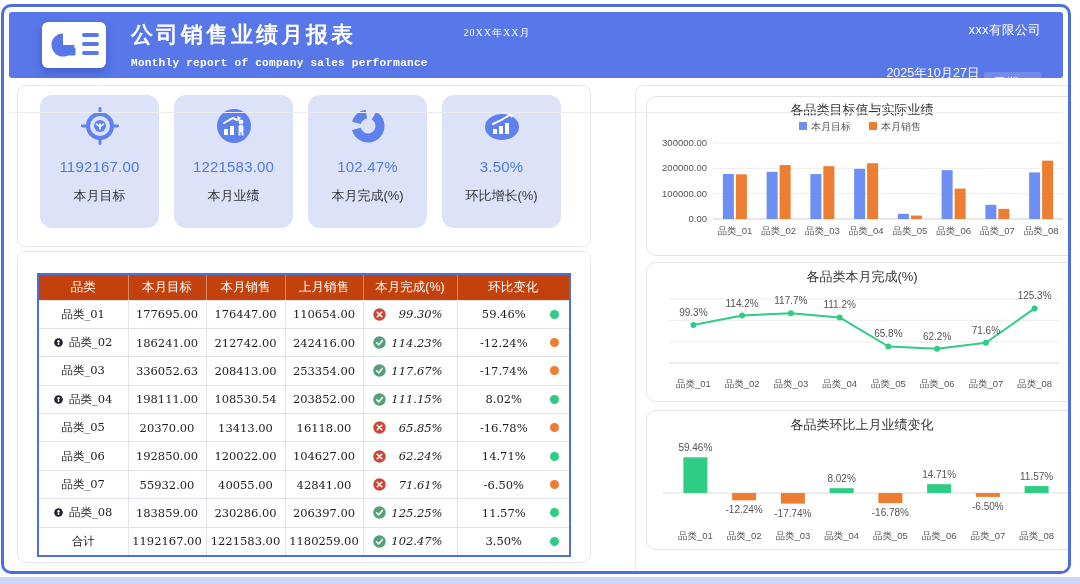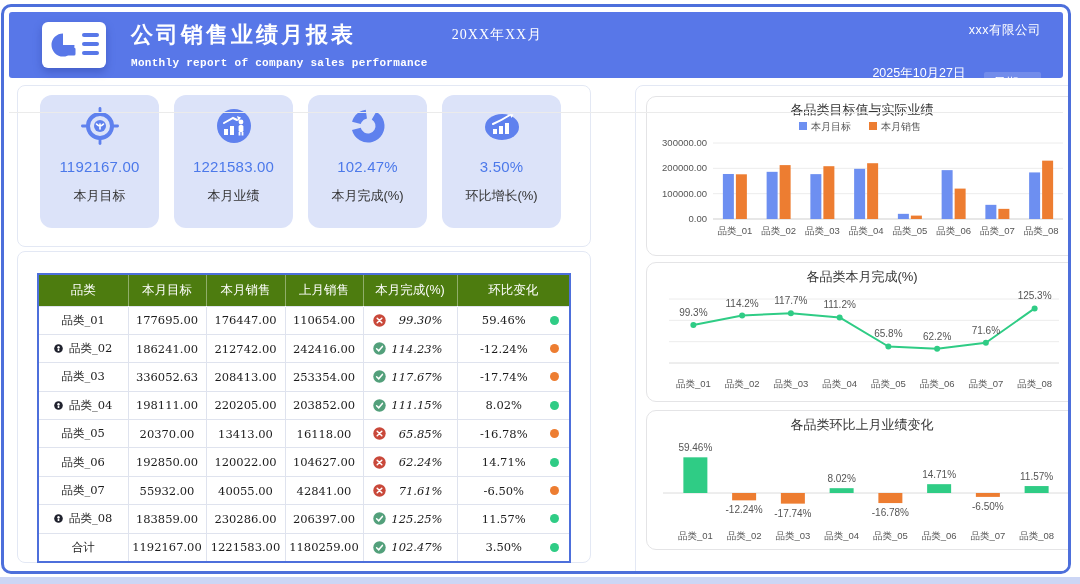--- a/index.html
+++ b/index.html
@@ -7,25 +7,25 @@
   .bottom-strip { position:absolute; left:0; right:0; bottom:0; height:7px; background:#ccd6f5; }
   .frame { position:absolute; left:1px; top:4px; width:1070px; height:570px; border:3px solid #4d6fdb; border-radius:10px; background:#fff; overflow:hidden;padding-left:29px; }
 
   
   .header { position:absolute; left:5px; top:5px; right:5px; height:66px; background:#5877e8; border-radius:3px; color:#fff; }
   .logo { position:absolute; left:32px; top:9px; width:66px; height:48px; filter:drop-shadow(0 4px 4px rgba(30,50,140,.35)); }
   .title-block { position:absolute; left:122px; top:8px; }
   .title { font-family:"Liberation Serif", serif; font-weight:bold; font-size:22px; letter-spacing:3px; }
   .subtitle { font-family:"Liberation Mono", monospace; font-weight:bold; font-size:11px; margin-top:7px; letter-spacing:.3px; }
   .period { position:absolute; left:408px; top:14px; width:160px; text-align:center; font-family:"Liberation Serif", serif; }
-  .period-l1 { font-size:14px; letter-spacing:1px; }
+  .period-l1 { font-size:10px; letter-spacing:1px; }
   .period-l2 { font-size:12.5px; margin-top:7px; letter-spacing:1px; }
   .corp { position:absolute; right:22px; top:10px; text-align:right; font-size:12.5px; }
   .corp-name { letter-spacing:.5px; }
-  .date-row { margin-top:13px; display:flex; align-items:center; gap:18px; justify-content:flex-end; }
+  .date-row { margin-top:13px; display:flex; align-items:center; gap:4px; justify-content:flex-end; }
   .weekday { background:rgba(255,255,255,.16); padding:3px 10px; border-radius:2px;margin-top:20px; }
 
   
   .content { position:absolute; left:5px; top:71px; right:5px; bottom:5px; }
   .decor-line { position:absolute; left:0; right:0; top:34px; height:1px; background:#ebebeb; z-index:2; }
   .panel { position:absolute; background:#fff; border:1px solid #e3e8f4; border-radius:8px; z-index:1; }
   .kpi-panel   { left:8px;  top:7px;   width:574px; height:162px; }
   .table-panel { left:8px;  top:173px; width:574px; height:312px; }
   .right-panel { left:590px; top:7px;  width:472px; height:568px;margin-left:36px; }
 
@@ -33,21 +33,21 @@
   .kpi-row { display:flex; gap:15px; padding:9px 0 0 22px; }
   .kpi-card { position:relative; z-index:3; width:119px; height:133px; background:#dce3f9; border-radius:12px;
               display:flex; flex-direction:column; align-items:center; }
   .kpi-icon { margin-top:11px; width:40px; height:40px; }
   .kpi-value { margin-top:12px; font-size:15px; color:#4c79ea; letter-spacing:.2px; }
   .kpi-label { margin-top:12px; font-size:13px; color:#333; }
 
   
   table.sales { width:532px; margin:21px auto 0 auto; border-collapse:collapse; table-layout:fixed;
                 border:2px solid #4d6fdb; font-family:"DejaVu Serif", serif; }
-  table.sales th { background:#4d7c0f; color:#fff; font-weight:normal; font-size:12.5px; height:32px;
+  table.sales th { background:#c2410c; color:#fff; font-weight:normal; font-size:12.5px; height:26px;
                    border-right:1px solid rgba(255,255,255,.38); font-family:"Liberation Sans", sans-serif; }
   table.sales th:last-child { border-right:none; }
   table.sales td { font-size:11.5px; color:#1c1c1c; height:28.4px; text-align:center;
                    border-top:1px solid #dfe3ee; border-right:1px solid #dfe3ee; }
   table.sales td:last-child { border-right:none; }
   col.c1{width:90px;} col.c2{width:78px;} col.c3{width:79px;} col.c4{width:78px;} col.c5{width:94px;} col.c6{width:113px;}
   .catwrap { display:inline-flex; align-items:center; gap:6px; }
   .comp-cell { display:flex; align-items:center; padding:0 14px 0 9px;font-style:italic; }
   .comp-cell .val { flex:1; text-align:right; }
   .chg-cell { display:flex; align-items:center; padding-right:10px; }
@@ -248,21 +248,21 @@
             <tr>
               <td><span class="catwrap">
                   <svg width="9" height="9" viewBox="0 0 9 9">
                     <circle cx="4.5" cy="4.5" r="4.3" fill="#20222e"></circle>
                     <circle cx="4.5" cy="3.2" r="1.2" fill="#ffffff"></circle>
                     <rect x="3.7" y="4.6" width="1.6" height="2.4" fill="#ffffff"></rect>
                   </svg>
                   <span>品类_04</span>
                 </span></td>
               <td>198111.00</td>
-              <td>220205.00</td>
+              <td>108530.54</td>
               <td>203852.00</td>
               <td>
                 <div class="comp-cell">
                   <svg width="13" height="13" viewBox="0 0 13 13">
                     <circle cx="6.5" cy="6.5" r="6.2" fill="#53a07b"></circle>
                     <path d="M3.6 6.8 L5.7 8.8 L9.4 4.4" stroke="#fff" stroke-width="1.5" fill="none" stroke-linecap="round"></path>
                   </svg>
                   <span class="val">111.15%</span>
                 </div>
               </td>

